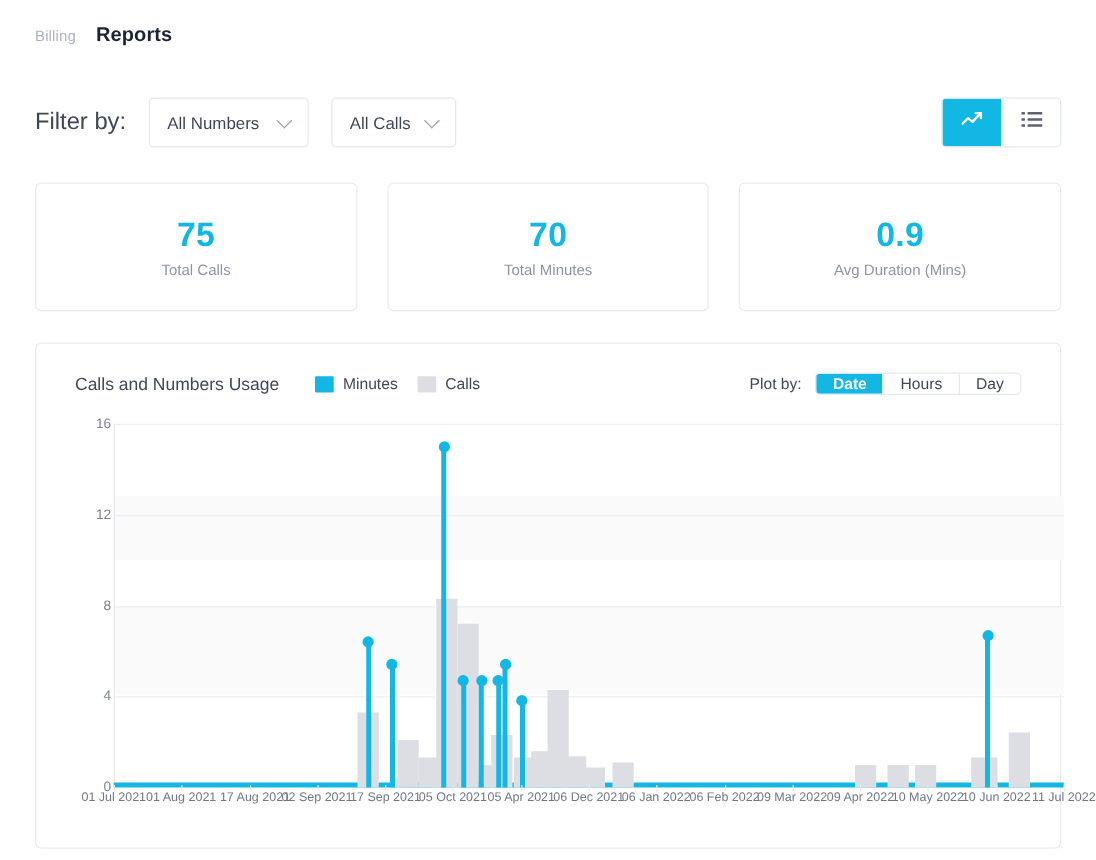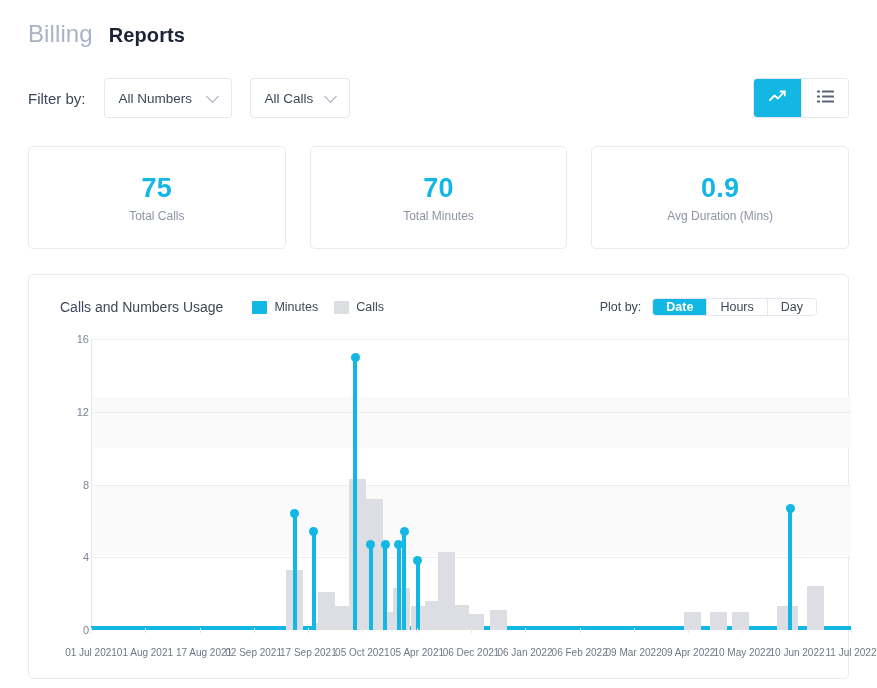--- a/index.html
+++ b/index.html
@@ -11,33 +11,33 @@
     -webkit-font-smoothing: antialiased;
   }
   .page { position: relative; width: 877px; height: 688px; overflow: hidden; }
 
   
   .crumbs {
     position: absolute; left: 28px; top: 20px;
     display: flex; align-items: baseline; gap: 16px;
   }
   .crumb-parent {
-    font-size: 24px; color: #aab2c5; letter-spacing: .1px;
+    font-size: 12px; color: #aab2c5; letter-spacing: .1px;
   }
   .crumb-current {
-    font-size: 20px; color: #1b2436; font-weight: bold; letter-spacing: .1px;
+    font-size: 16px; color: #1b2436; font-weight: bold; letter-spacing: .1px;
   }
 
   
   .filter-row {
     position: absolute; left: 28px; top: 78px;
     display: flex; align-items: center; gap: 18px;
     height: 40px;
   }
-  .filter-label { font-size: 15px; color: #3e4758; }
+  .filter-label { font-size: 19px; color: #3e4758; }
   .select {
     height: 40px; border: 1px solid #e3e7ef; border-radius: 4px;
     background: #fff; display: flex; align-items: center;
     padding: 0 14px; gap: 12px; color: #3e4758; font-size: 13.5px;
     cursor: pointer; white-space: nowrap;
   }
   .sel-date { min-width: 194px; }
   .sel-numbers { min-width: 128px; }
   .sel-calls { min-width: 100px; }
   .chev {
@@ -119,21 +119,21 @@
   .baseline { position: absolute; left: 0; right: 0; bottom: 0; height: 4px; background: #12b7e3; }
   .bar { position: absolute; bottom: 0; background: #dcdee3; }
   .stem { position: absolute; bottom: 0; width: 4px; background: #12b7e3; }
   .dot {
     position: absolute; width: 9px; height: 9px; border-radius: 50%;
     background: #12b7e3;
   }
   .xlabels { position: absolute; left: 62px; top: 294px; width: 760px; height: 20px; }
   .xtick {
     position: absolute; top: 0; font-size: 10px; color: #6f7787;
-    transform: translateX(-50%); white-space: nowrap; margin-top: 14px;
+    transform: translateX(-50%); white-space: nowrap;
   }
   .xtickmark { position: absolute; top: -5px; width: 1px; height: 5px; background: #e6e8ee; }
 </style>
 </head>
 <body>
 
 <div class="page">
 
   <div class="crumbs">
     <span class="crumb-parent">Billing</span>

